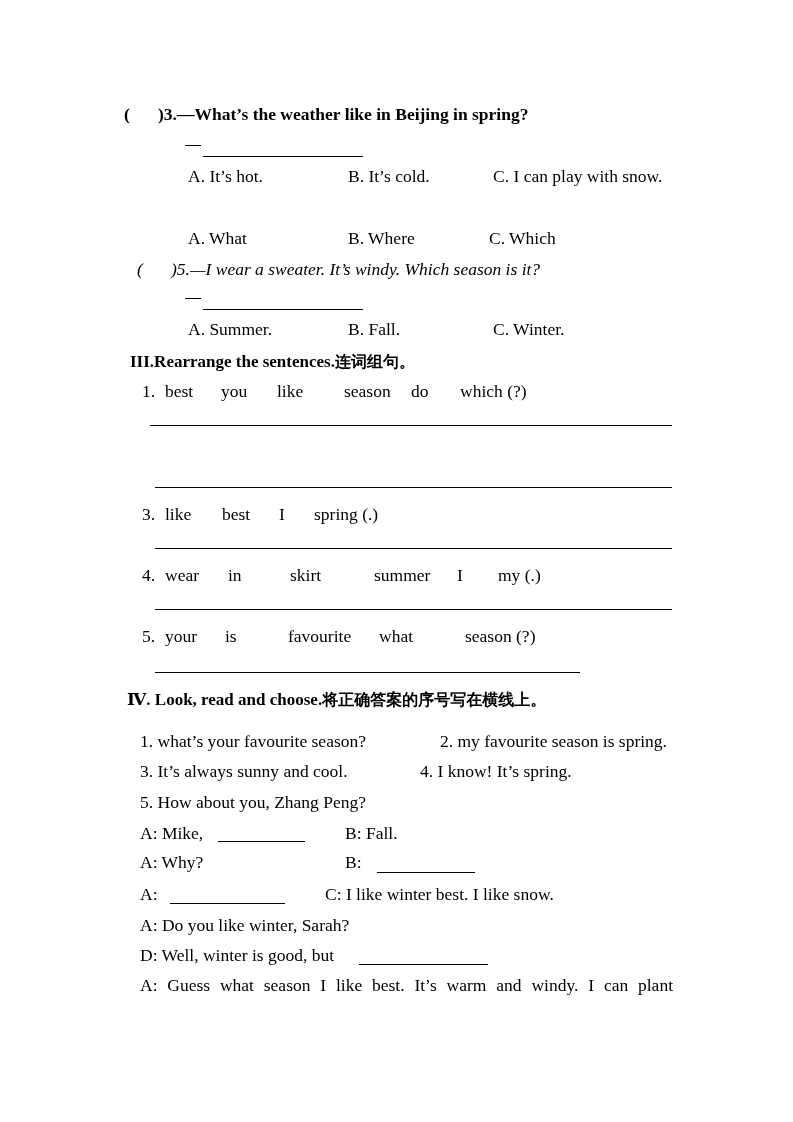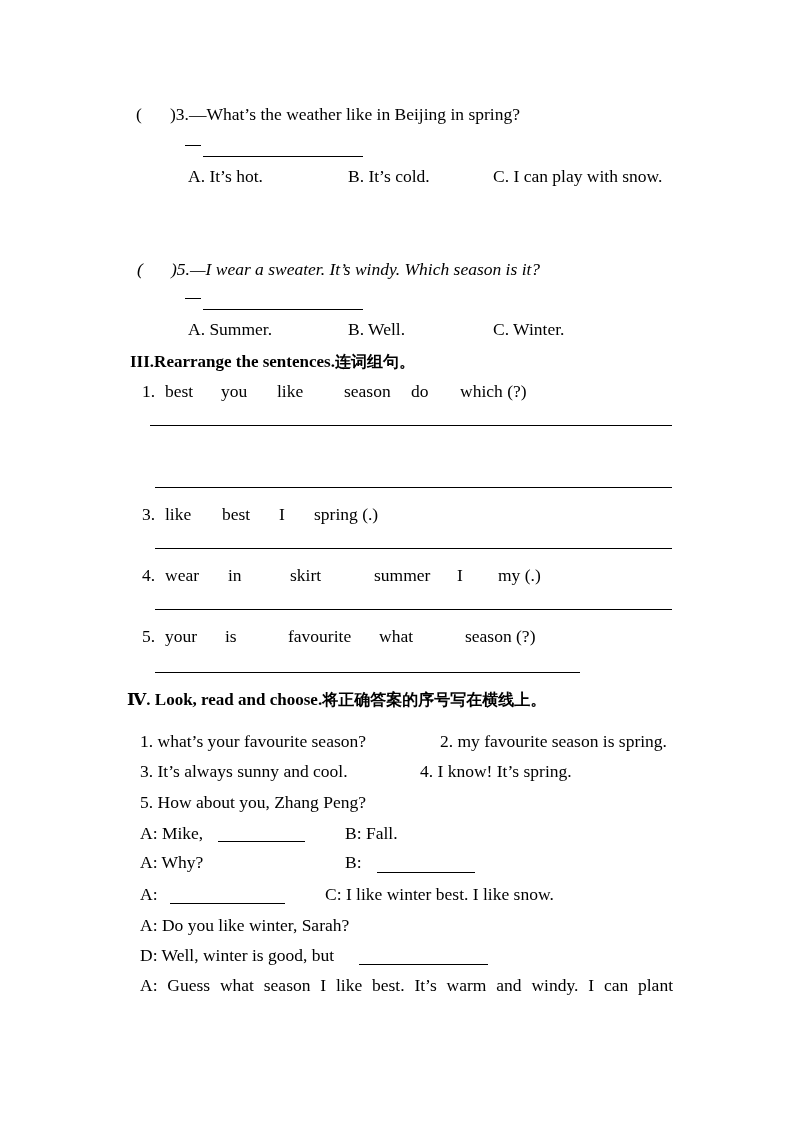--- a/index.html
+++ b/index.html
@@ -93,42 +93,45 @@
     text-align: justify;
     text-align-last: justify;
   }
   .choice-item { font-size: 17.5px; line-height: 20px; }
 </style>
 </head>
 <body>
 
 <div class="page">
 
-  <div class="abs mc-row" style="left:136px; top:104px;">
+  <div class="abs mc-row" style="left:124px; top:104px;font-weight:bold;">
     <span class="paren">(</span><span>)</span><span class="qnum">3.</span><span>—</span><span>What’s the weather like in Beijing in spring?</span>
   </div>
 
   <div class="dash" style="left:185px; top:145px; width:16px;"></div>
   <div class="rule" style="left:203px; top:156px; width:160px;"></div>
 
   <div class="abs opt-row" style="left:188px; top:166px;">
     <span class="opt" style="width:160px;">A. It’s hot.</span><span class="opt" style="width:145px;">B. It’s cold.</span><span class="opt">C. I can play with snow.</span>
   </div>
 
 
+  <div class="abs opt-row" style="left:188px; top:228px;">
+    <span class="opt" style="width:160px;">A. What</span><span class="opt" style="width:141px;">B. Where</span><span class="opt">C. Which</span>
+  </div>
 
   <div class="abs mc-row" style="left:137px; top:259px;font-style:italic;">
     <span class="paren">(</span><span>)</span><span class="qnum">5.</span><span>—</span><span>I wear a sweater. It’s windy. Which season is it?</span>
   </div>
 
   <div class="dash" style="left:185px; top:298px; width:16px;"></div>
   <div class="rule" style="left:203px; top:309px; width:160px;"></div>
 
   <div class="abs opt-row" style="left:188px; top:319px;">
-    <span class="opt" style="width:160px;">A. Summer.</span><span class="opt" style="width:145px;">B. Well.</span><span class="opt">C. Winter.</span>
+    <span class="opt" style="width:160px;">A. Summer.</span><span class="opt" style="width:145px;">B. Fall.</span><span class="opt">C. Winter.</span>
   </div>
 
   <div class="abs sec-head" style="left:130px; top:352px;">
     <span>III.</span><span>Rearrange the sentences.</span><span class="cn">连词组句。</span>
   </div>
 
   <div class="abs word-row" style="left:142px; top:381px;">
     <span class="w" style="width:23px;">1.</span><span class="w" style="width:56px;">best</span><span class="w" style="width:56px;">you</span><span class="w" style="width:67px;">like</span><span class="w" style="width:67px;">season</span><span class="w" style="width:49px;">do</span><span class="w">which (?)</span>
   </div>
   <div class="rule-thin" style="left:150px; top:425px; width:522px;"></div>

